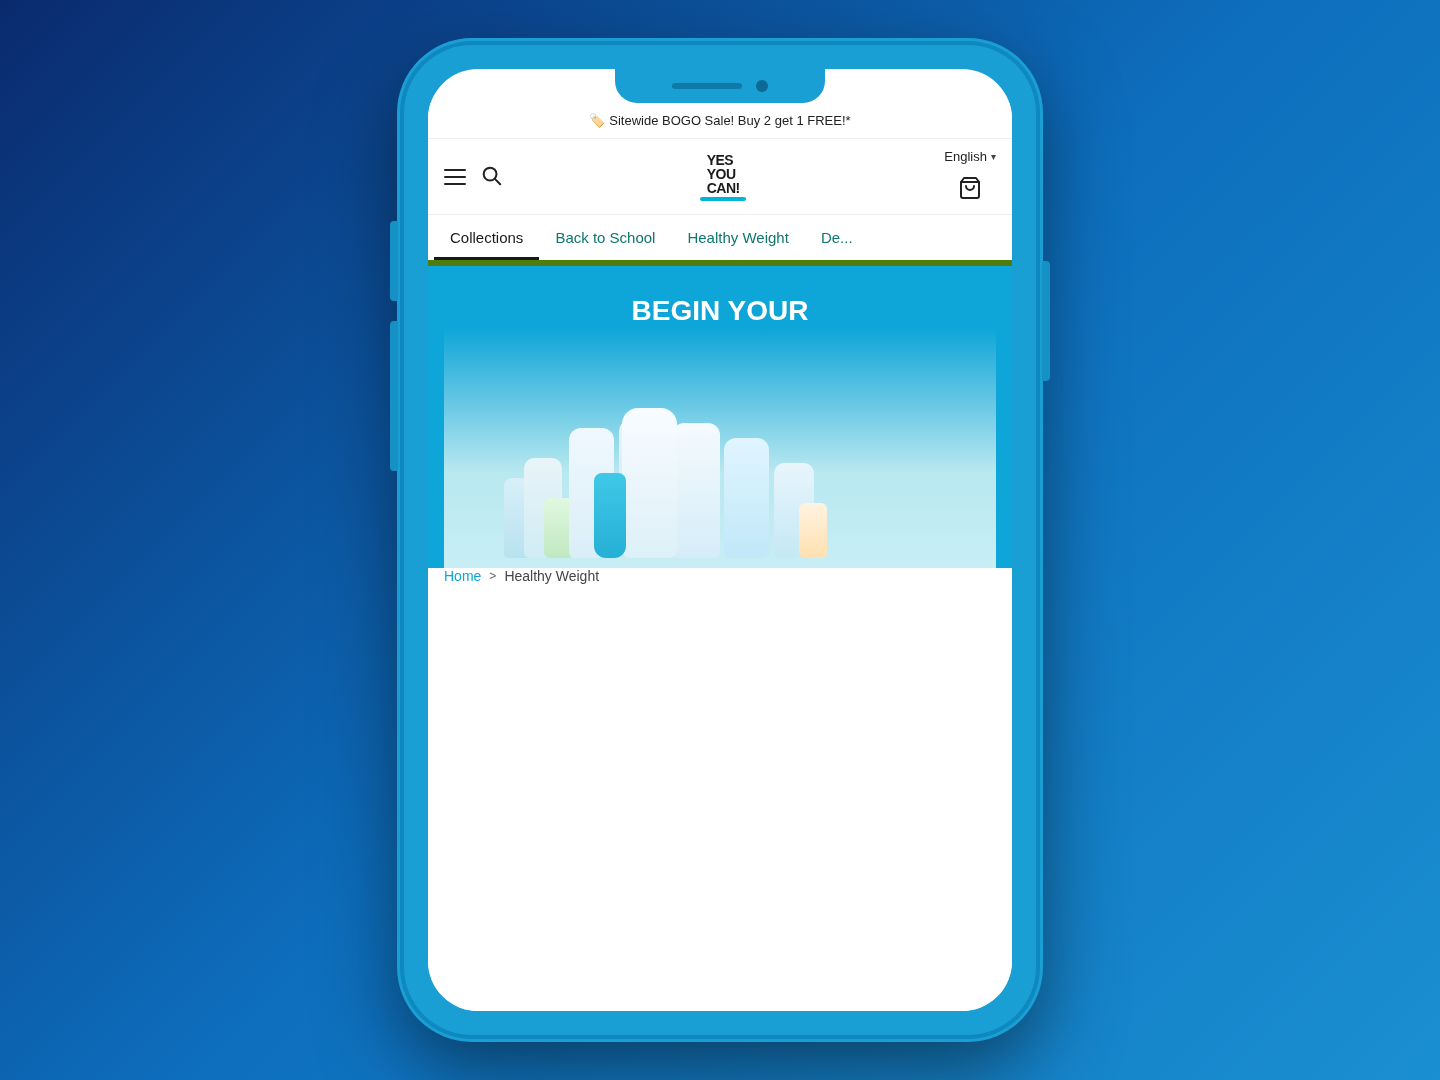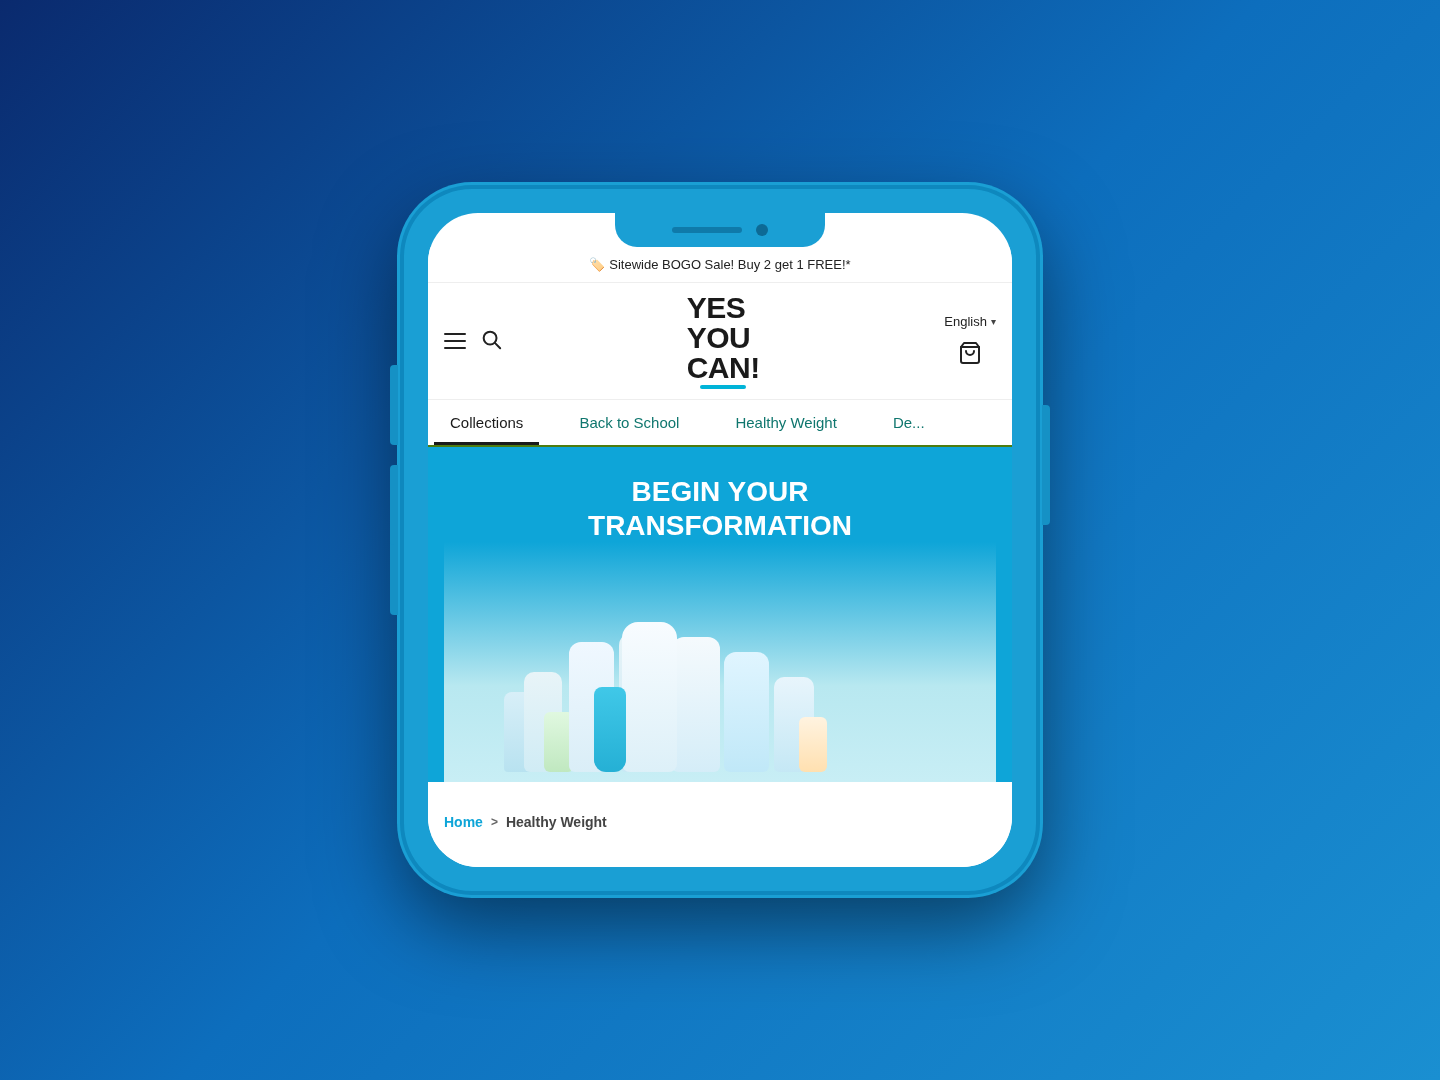--- a/index.html
+++ b/index.html
@@ -11,21 +11,21 @@
       display: flex;
       align-items: center;
       justify-content: center;
       font-family: -apple-system, BlinkMacSystemFont, 'Segoe UI', sans-serif;
       overflow: hidden;
     }
 
     .phone-wrapper {
       position: relative;
       width: 640px;
-      height: 710px;
+      height: 998px;
     }
 
     .phone-frame {
       position: absolute;
       inset: 0;
       background: #1a9fd4;
       border-radius: 72px;
       box-shadow:
         0 0 0 3px #1a9fd4,
         0 30px 80px rgba(0,0,0,0.5),
@@ -148,21 +148,21 @@
       height: 22px;
     }
 
     .logo-area {
       display: flex;
       flex-direction: column;
       align-items: center;
     }
 
     .logo-text {
-      font-size: 30px;
+      font-size: 14px;
       font-weight: 900;
       color: #1a1a1a;
       line-height: 1;
       letter-spacing: -0.5px;
     }
 
     .logo-bar {
       width: 46px;
       height: 4px;
       background: #00b4d8;
@@ -195,24 +195,23 @@
       width: 24px;
       height: 24px;
     }
 
     
     .nav-bar {
       background: #fff;
       display: flex;
       align-items: center;
       padding: 0 6px;
-      border-bottom: 2px solid #4d7c0f;
+      border-bottom: 6px solid #4d7c0f;
       overflow: hidden;
       flex-shrink: 0;
-      gap: 24px;
     }
 
     .nav-item {
       padding: 14px 16px;
       font-size: 15px;
       font-weight: 500;
       color: #0f766e;
       white-space: nowrap;
       cursor: pointer;
       position: relative;
@@ -306,24 +305,23 @@
       height: 55px;
       bottom: 10px;
       left: 355px;
       background: linear-gradient(180deg, #fff3e0 0%, #ffe0b0 100%);
       border-radius: 6px;
     }
 
     
     .bottom-section {
       background: #fff;
-      padding: 32px 16px 10px;
+      padding: 0 16px 10px;
       flex: 1;
       min-height: 80px;
-      font-weight: bold;
     }
 
     .breadcrumb {
       display: flex;
       align-items: center;
       gap: 8px;
       font-size: 14px;
     }
 
     .breadcrumb-home {
@@ -407,21 +405,20 @@
           <span>Healthy Weight</span>
         </div>
         <div class="nav-item">
           <span>De...</span>
         </div>
       </div>
 
       <div class="hero-section">
         <div class="hero-title">
           <span>BEGIN YOUR</span><br>
-          <span>TRANSFORMATION</span>
         </div>
 
         <div class="products-display">
 
           <div class="bottle b7"></div>
           <div class="bottle b1"></div>
           <div class="supplement-small"></div>
           <div class="shaker"></div>
           <div class="bottle b2"></div>
           <div class="bottle b3"></div>

